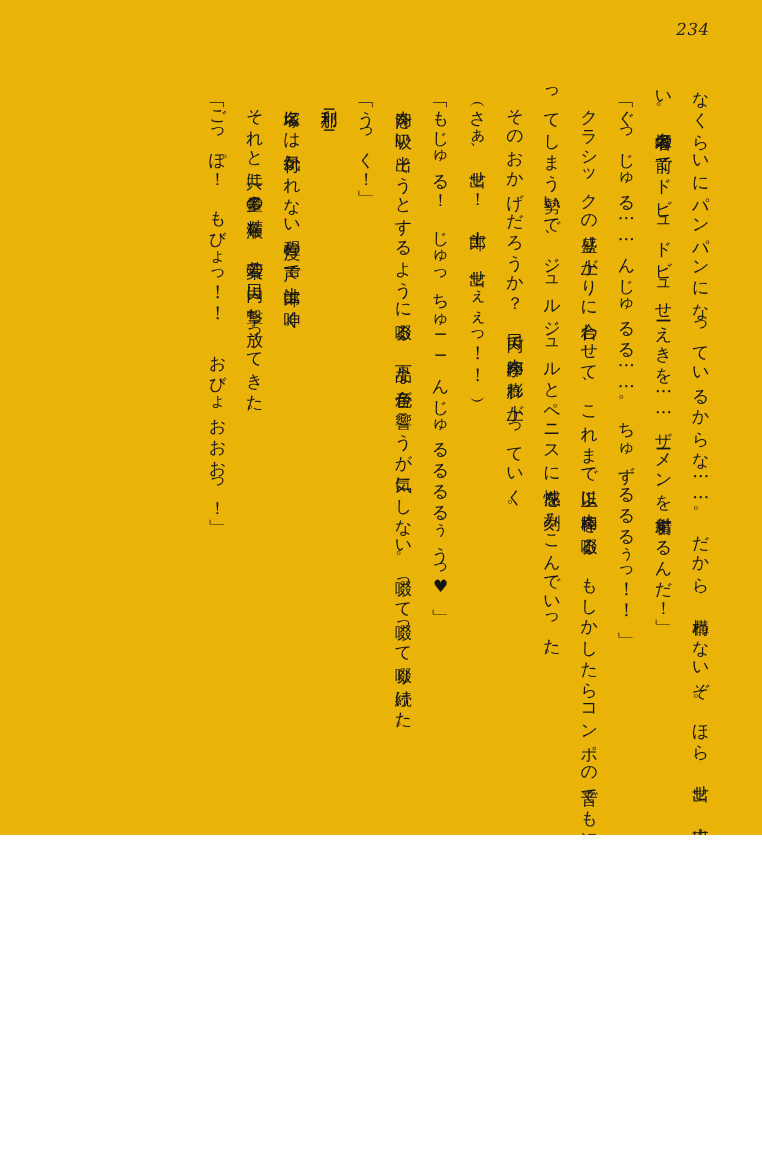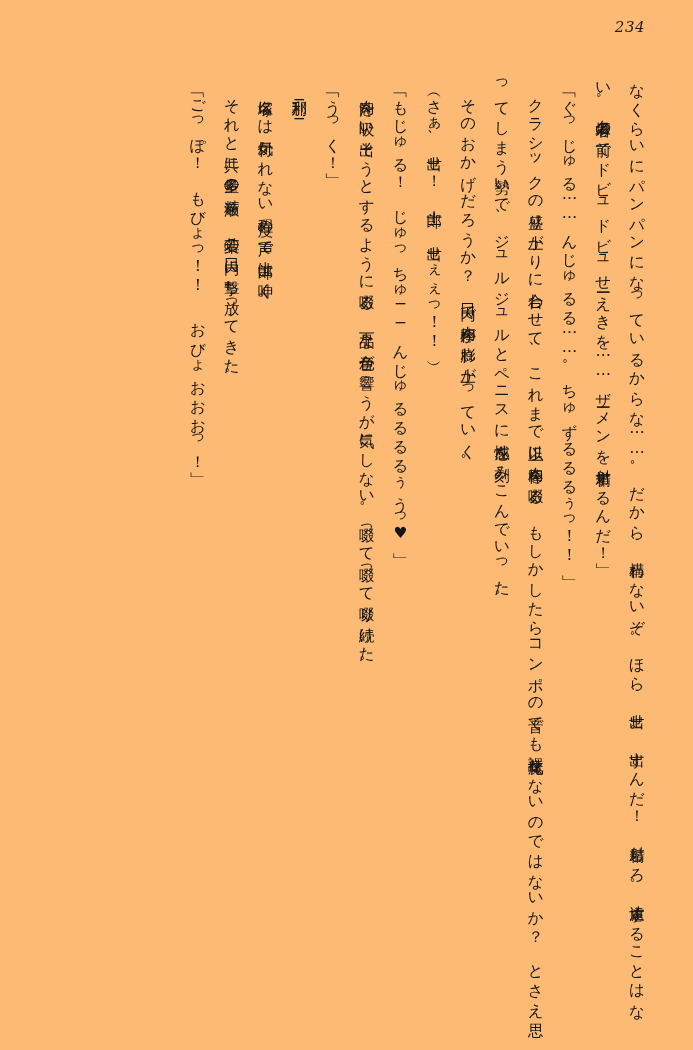--- a/index.html
+++ b/index.html
@@ -3,22 +3,22 @@
 <meta charset="utf-8">
 <style>
   html, body {
     margin: 0;
     padding: 0;
     background: #ffffff;
   }
   .page {
     position: relative;
     width: 693px;
-    height: 1050px;
-    background: #fdba74;
+    height: 759px;
+    background: #eab308;
     overflow: hidden;
     font-family: "DejaVu Serif", "Liberation Serif", serif;
     color: #1a1a1a;
   }
   .page-number {
     position: absolute;
     top: 18px;
     right: 48px;
     font-family: "DejaVu Serif", "Liberation Serif", serif;
     font-size: 15px;

